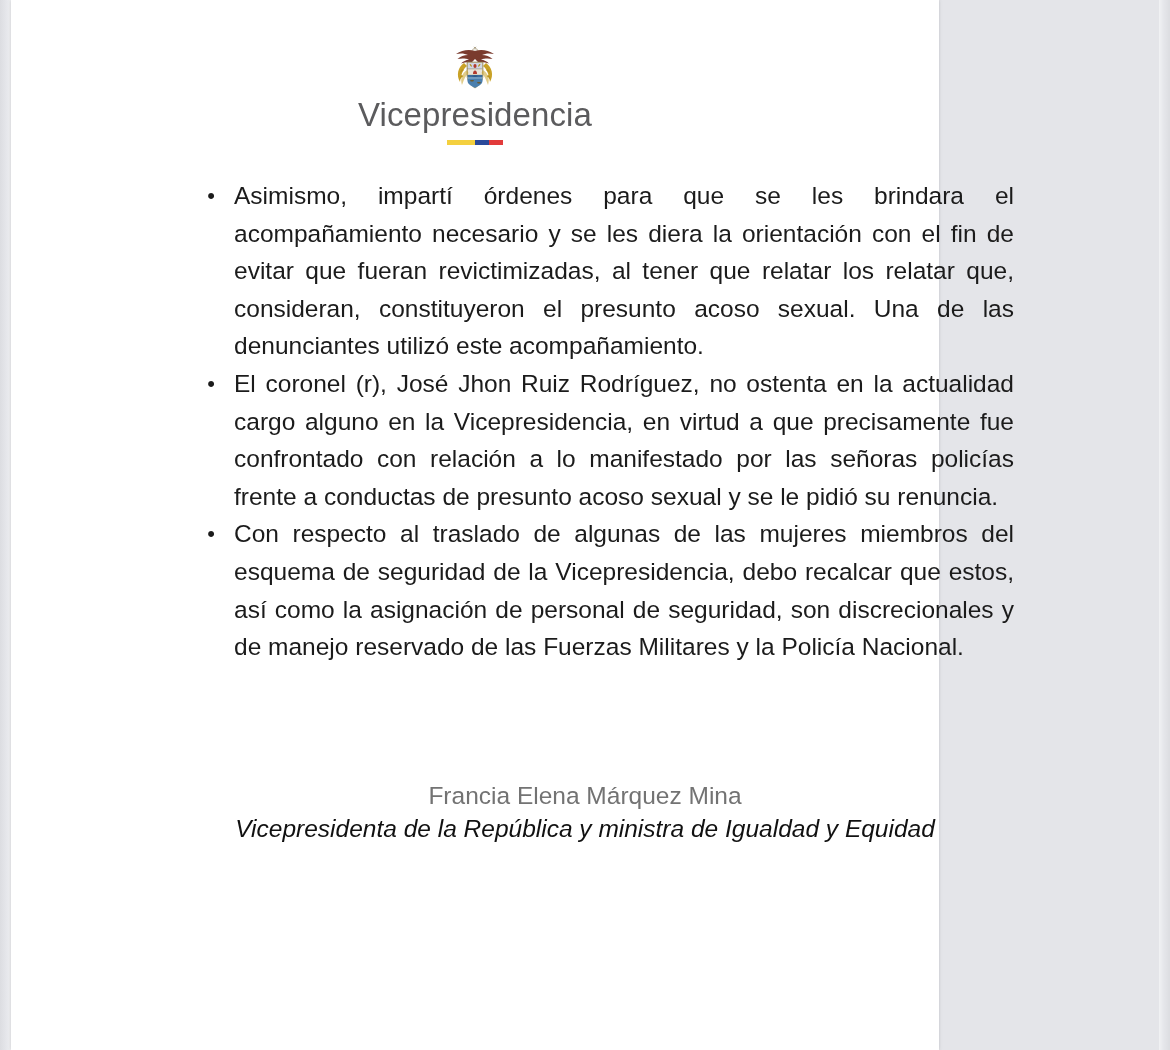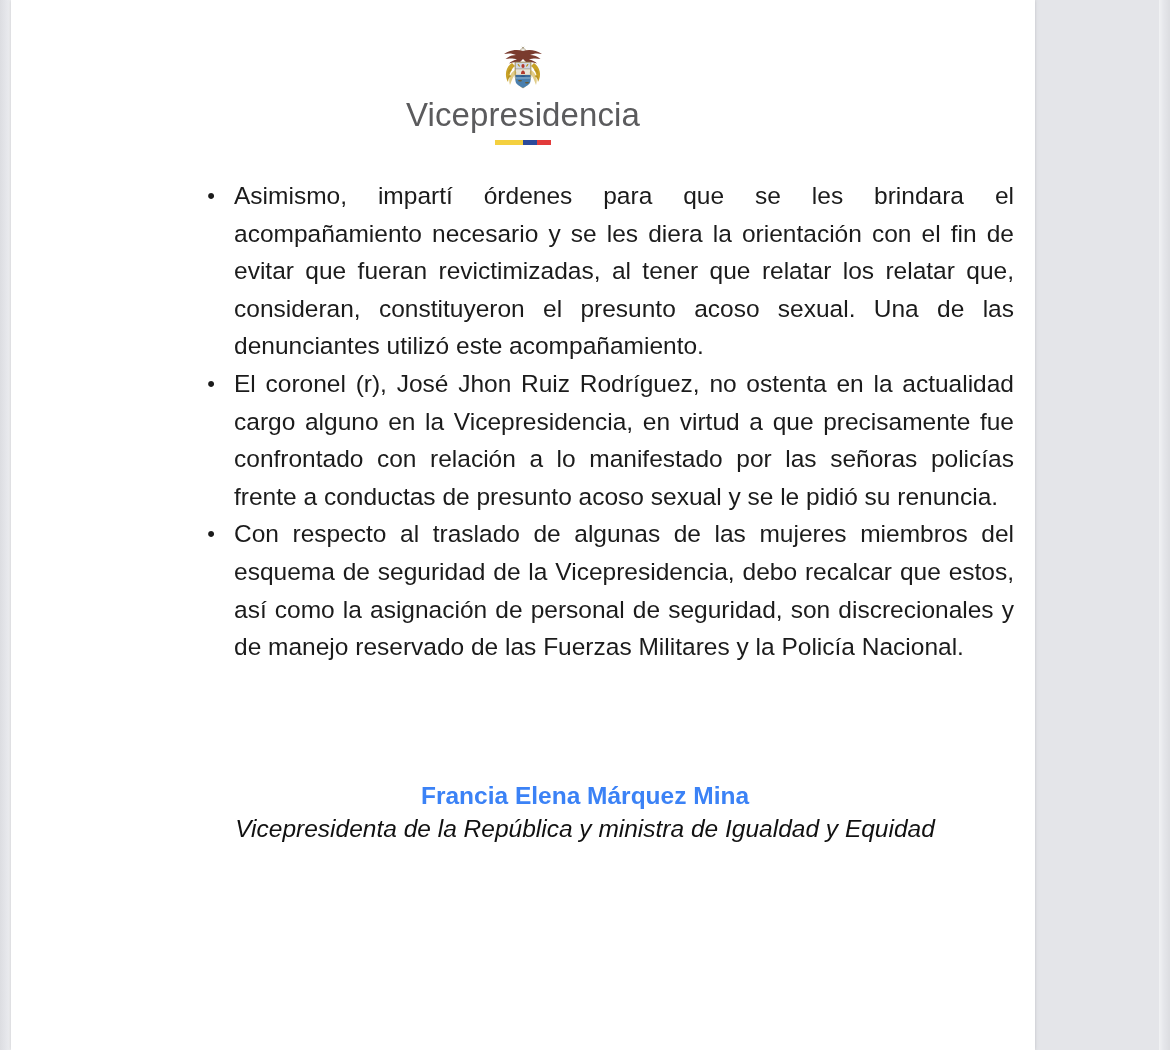--- a/index.html
+++ b/index.html
@@ -31,21 +31,21 @@
   }
   .gutter.left  { left: 0; }
   .gutter.right {
     right: 0;
     background: linear-gradient(to left, #dcdde1 0%, #e6e7eb 60%, #f1f2f4 100%);
   }
   .page {
     position: absolute;
     left: 11px;
     top: 0;
-    width: 1024px;
+    width: 928px;
     height: 1050px;
     background: #ffffff;
     box-shadow: 0 0 3px rgba(120,122,130,0.35);
   }
 
   
   .letterhead {
     padding-top: 44px;
     display: flex;
     flex-direction: column;
@@ -120,22 +120,22 @@
   .signature {
     position: absolute;
     left: 0;
     top: 779px;
     width: 1148px;
     text-align: center;
   }
   .sig-name {
     font-size: 24.5px;
     line-height: 33px;
-    font-weight: bold;
-    color: #3b82f6;
+    font-weight: normal;
+    color: #737373;
     font-family: "Liberation Sans", sans-serif;
   }
   .sig-title {
     font-size: 24.5px;
     line-height: 33px;
     font-style: italic;
     color: #111111;
     font-family: "Liberation Sans", sans-serif;
   }
 </style>

